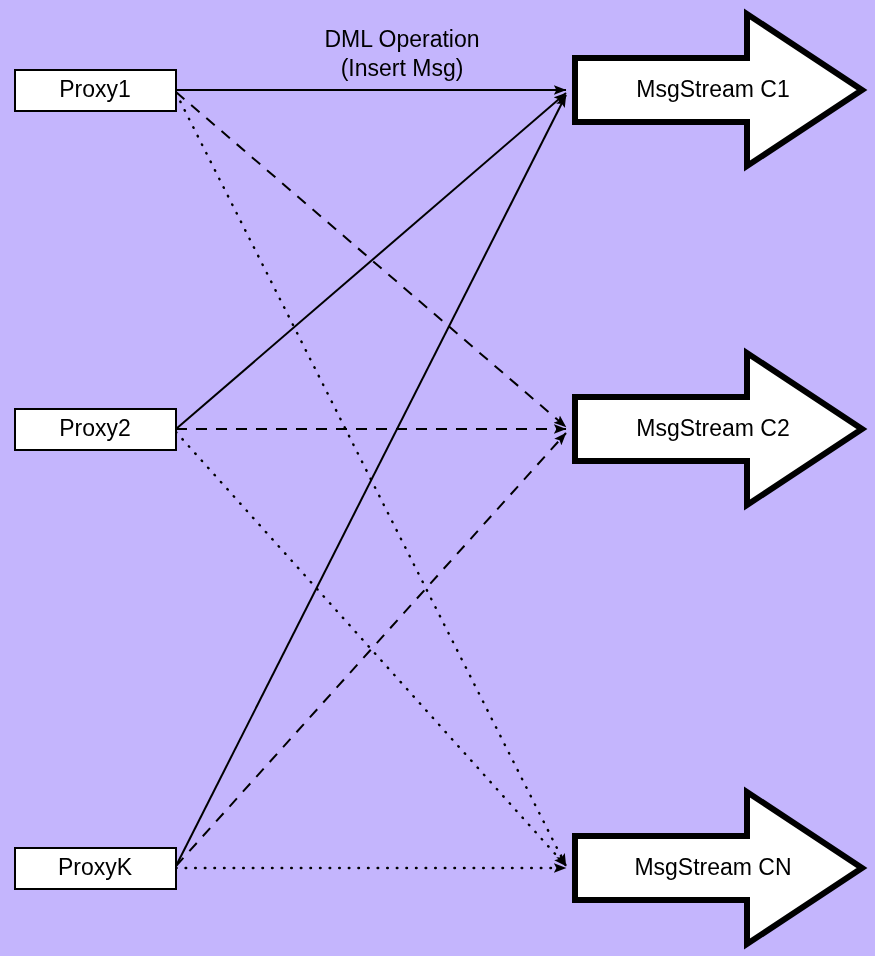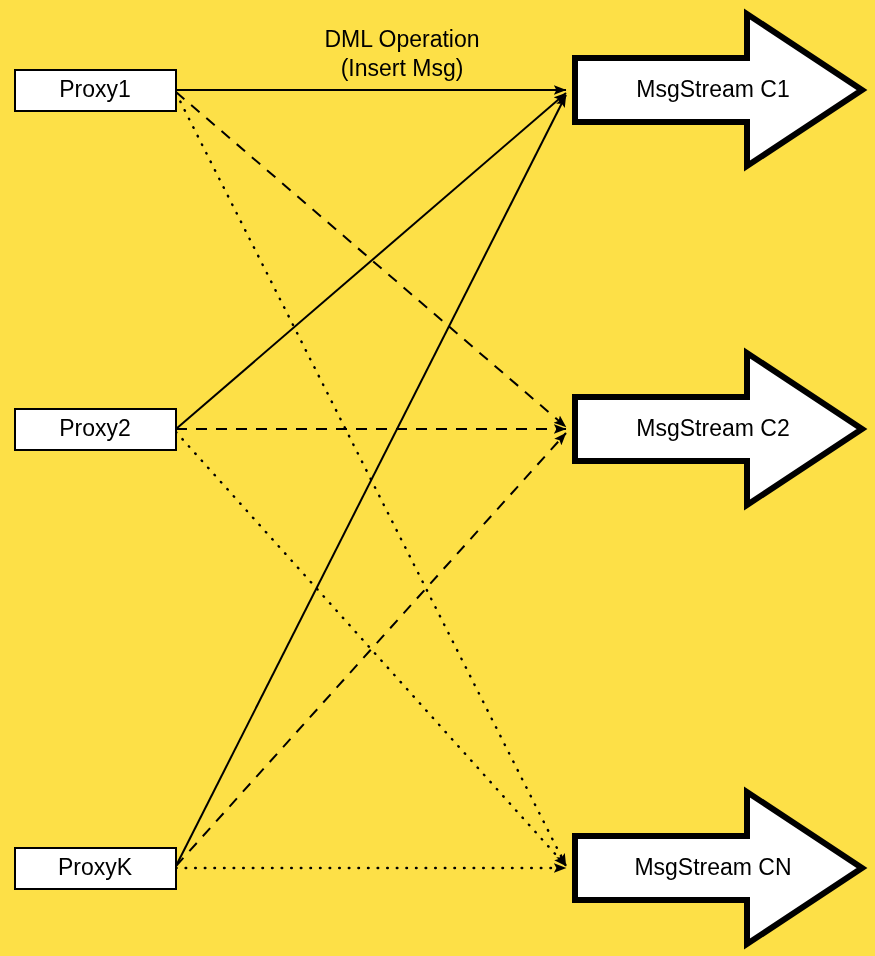--- a/index.html
+++ b/index.html
@@ -7,21 +7,21 @@
     padding: 0;
     background: #ffffff;
   }
   body {
     font-family: "Liberation Sans", sans-serif;
   }
   #diagram-root {
     position: relative;
     width: 875px;
     height: 956px;
-    background: #fde047;
+    background: #c4b5fd;
     overflow: hidden;
   }
   #diagram-svg {
     display: block;
     width: 875px;
     height: 956px;
   }
   .node-box-rect {
     fill: #ffffff;
     stroke: #000000;

